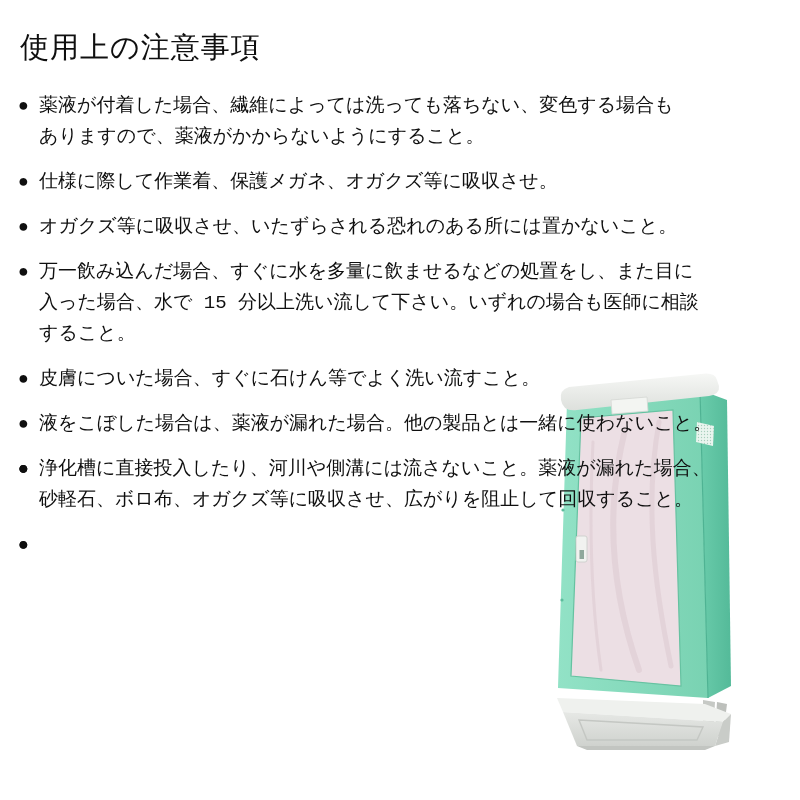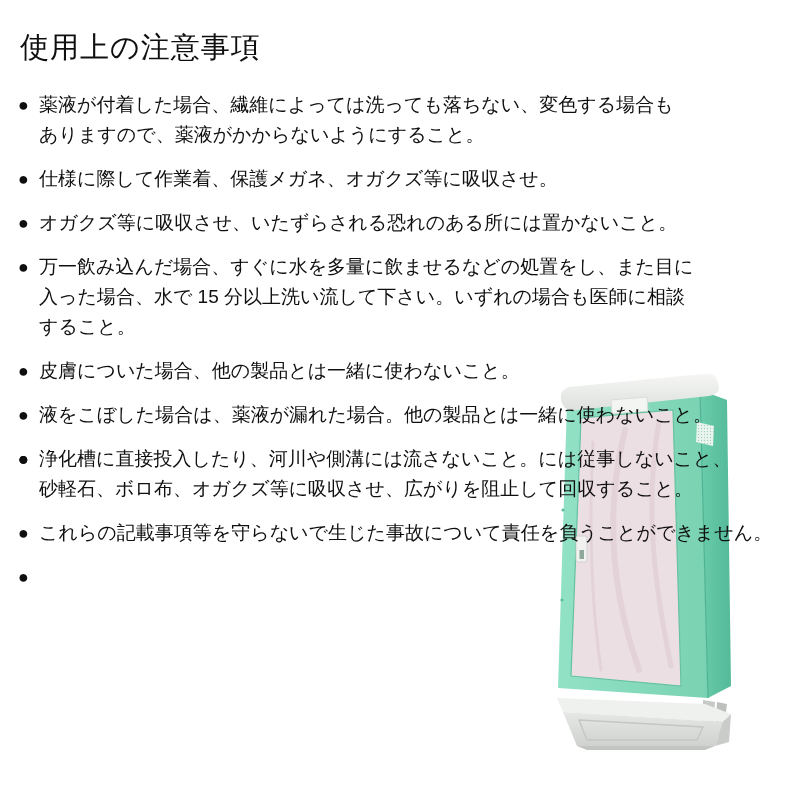--- a/index.html
+++ b/index.html
@@ -22,21 +22,21 @@
   }
 
   ul.precautions { list-style:none; margin:0; padding:0; }
   ul.precautions li {
     position:relative; padding-left:21px; margin:0 0 14px 0;
     font-size:19px; line-height:30px; color:#0f0f0f;
   }
   .bullet-marker {
     position:absolute; left:0; top:0; line-height:30px; font-size:18px;
   }
-  .bullet-text { white-space:pre-line; }
+  .bullet-text { white-space:pre-line;font-family:Liberation Mono, monospace; }
 </style>
 </head>
 <body>
 
 <div class="page">
 
   <svg class="toilet-image" viewBox="0 0 192 382" aria-hidden="true">
     <defs>
       <linearGradient id="roofGrad" x1="0" y1="0" x2="0" y2="1">
         <stop offset="0" stop-color="#f6f7f5"></stop>
@@ -121,39 +121,38 @@
         <span class="bullet-text">オガクズ等に吸収させ、いたずらされる恐れのある所には置かないこと。</span>
       </li>
       <li>
         <span class="bullet-marker">●</span>
         <span class="bullet-text">万一飲み込んだ場合、すぐに水を多量に飲ませるなどの処置をし、また目に
 入った場合、水で 15 分以上洗い流して下さい。いずれの場合も医師に相談
 すること。</span>
       </li>
       <li>
         <span class="bullet-marker">●</span>
-        <span class="bullet-text">皮膚についた場合、他の製品とは一緒に使わないこと。</span>
+        <span class="bullet-text">皮膚についた場合、すぐに石けん等でよく洗い流すこと。</span>
       </li>
       <li>
         <span class="bullet-marker">●</span>
         <span class="bullet-text">液をこぼした場合は、薬液が漏れた場合。他の製品とは一緒に使わないこと。</span>
       </li>
       <li>
         <span class="bullet-marker">●</span>
       </li>
       <li>
         <span class="bullet-marker">●</span>
       </li>
       <li>
         <span class="bullet-marker">●</span>
-        <span class="bullet-text">浄化槽に直接投入したり、河川や側溝には流さないこと。には従事しないこと、
+        <span class="bullet-text">浄化槽に直接投入したり、河川や側溝には流さないこと。薬液が漏れた場合、
 砂軽石、ボロ布、オガクズ等に吸収させ、広がりを阻止して回収すること。</span>
       </li>
       <li>
         <span class="bullet-marker">●</span>
-        <span class="bullet-text">これらの記載事項等を守らないで生じた事故について責任を負うことができません。</span>
       </li>
       <li>
         <span class="bullet-marker">●</span>
       </li>
     </ul>
   </div>
 </div>
 
 </body></html>

